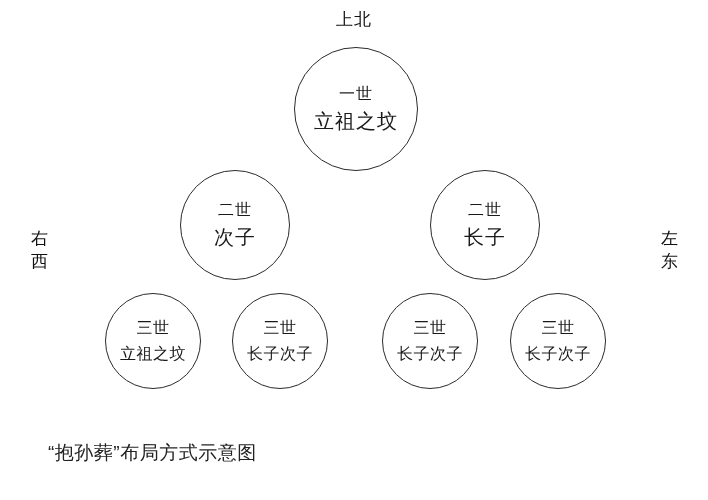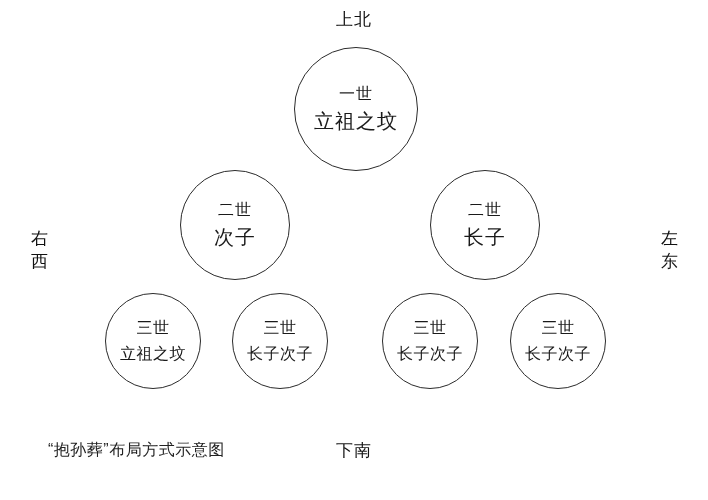--- a/index.html
+++ b/index.html
@@ -72,32 +72,31 @@
   .node.small .gen,
   .node.small .name {
     font-size: 16px;
     line-height: 1.6;
     letter-spacing: 0.5px;
   }
   #caption {
     position: absolute;
     left: 48px;
     top: 440px;
-    font-size: 16px;
+    font-size: 19px;
     color: #222222;
     letter-spacing: 0.5px;
   }
 </style>
 </head>
 <body>
 
 <div id="diagram">
 
   <div class="dir-label" id="dir-north">上北</div>
-  <div class="dir-label" id="dir-south">下南</div>
   <div class="dir-label" id="dir-west">右
 西</div>
   <div class="dir-label" id="dir-east">左
 东</div>
 
   <div class="node" style="left:294px; top:47px; width:124px; height:124px;">
     <span class="gen">一世</span>
     <span class="name">立祖之坟</span>
   </div>
 

